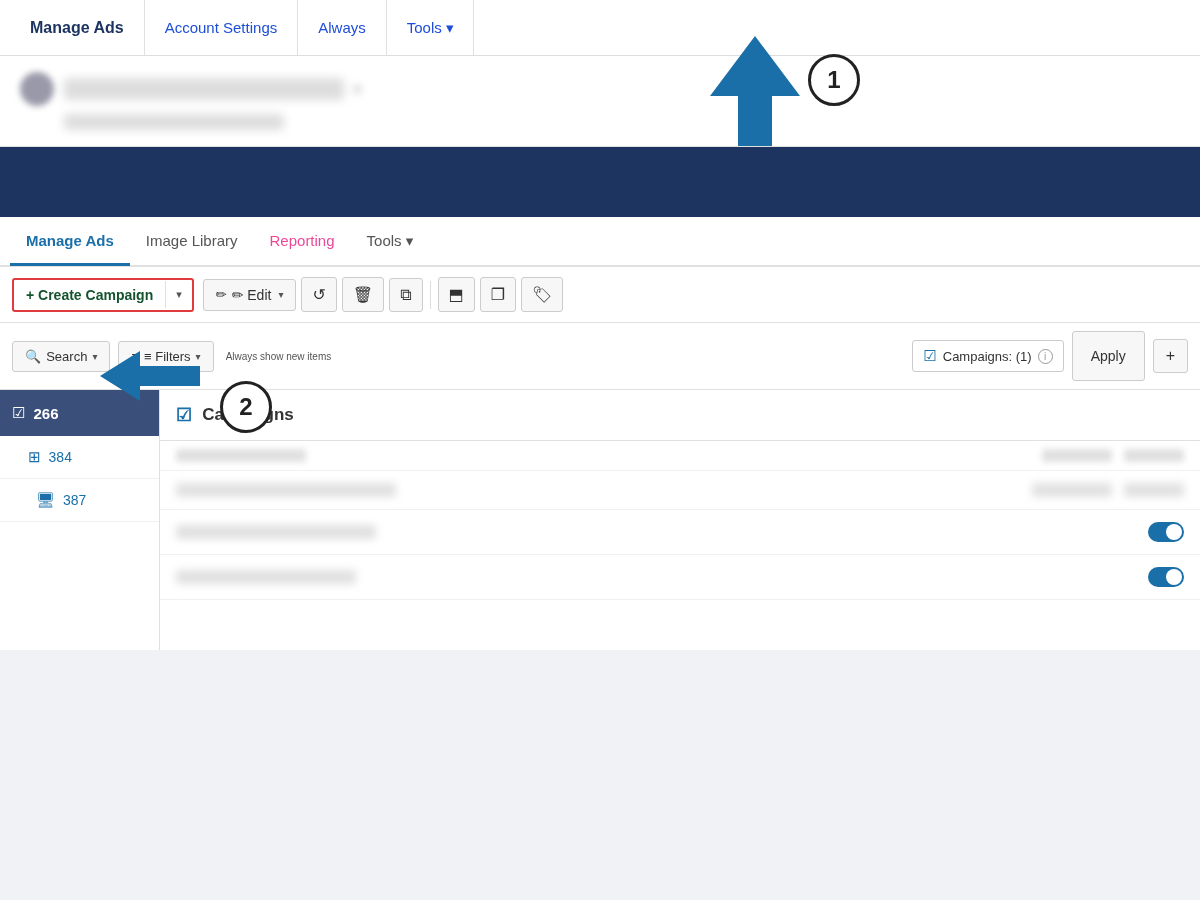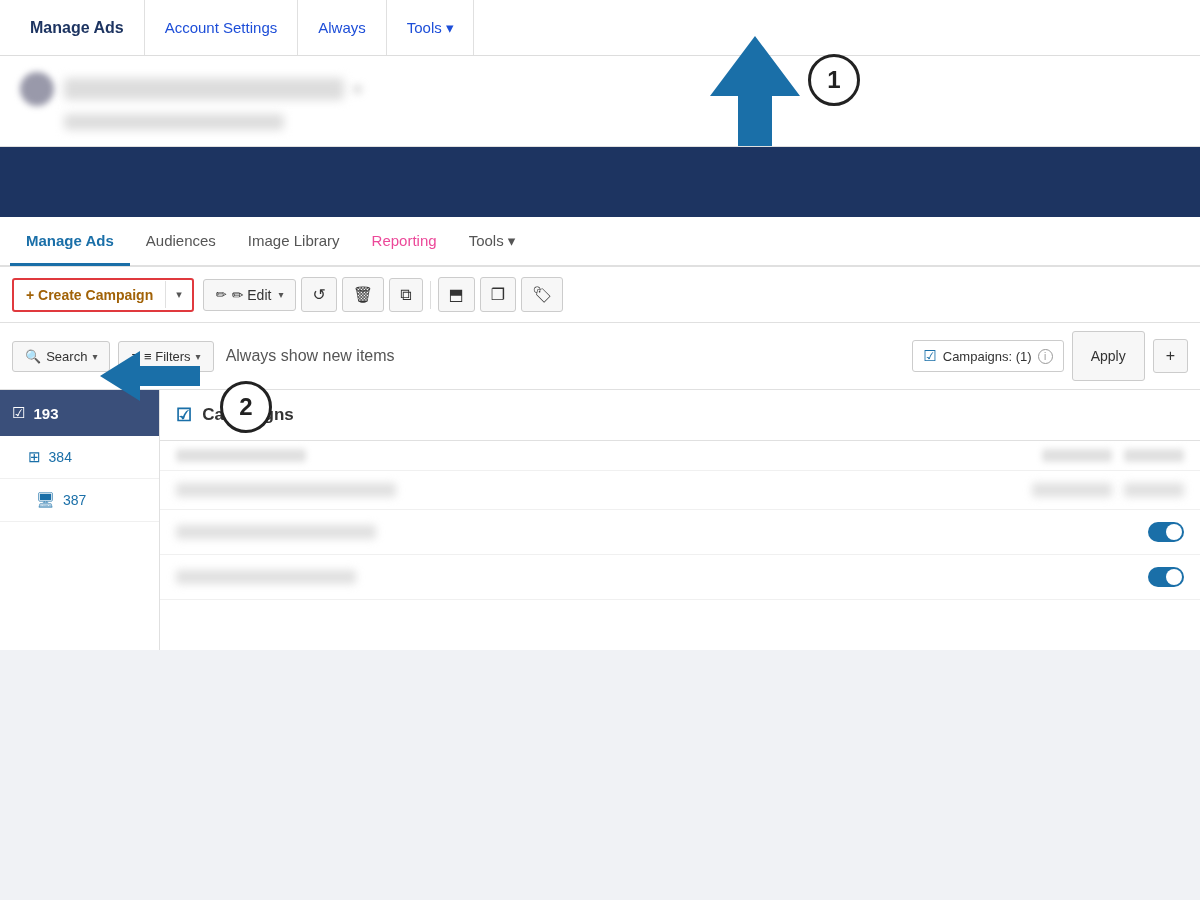--- a/index.html
+++ b/index.html
@@ -51,36 +51,33 @@
   <div style="font-size:13px; color:#888; filter:blur(5px); background:#ddd; border-radius:4px; width:220px; height:16px; margin-left:44px; margin-bottom:6px;"></div>
 </div>
 
 <div style="background:#1d3461; height:70px; width:100%;"></div>
 
 <div style="display:flex; align-items:center; background:#fff; border-bottom:2px solid #e0e0e0; padding:0 10px; height:50px;">
   <div style="padding:0 16px; height:100%; display:flex; align-items:center; color:#1a6fa8; font-size:15px; font-weight:bold; border-bottom:3px solid #1a6fa8; margin-bottom:-2px; cursor:pointer;">
     <span>Manage Ads</span>
   </div>
   <div style="padding:0 16px; height:100%; display:flex; align-items:center; color:#555; font-size:15px; cursor:pointer; border-bottom:3px solid transparent; margin-bottom:-2px;">
-    <span>Audiences</span>
-  </div>
-  <div style="padding:0 16px; height:100%; display:flex; align-items:center; color:#555; font-size:15px; cursor:pointer; border-bottom:3px solid transparent; margin-bottom:-2px;">
     <span>Image Library</span>
   </div>
   <div style="padding:0 16px; height:100%; display:flex; align-items:center; color:#ec4899; font-size:15px; cursor:pointer; border-bottom:3px solid transparent; margin-bottom:-2px;">
     <span>Reporting</span>
   </div>
   <div style="padding:0 16px; height:100%; display:flex; align-items:center; color:#555; font-size:15px; cursor:pointer; border-bottom:3px solid transparent; margin-bottom:-2px;">
     <span>Tools ▾</span>
   </div>
 </div>
 
 <div style="display:flex; align-items:center; gap:5px; background:#fff; padding:10px 12px; border-bottom:1px solid #e0e0e0;">
   <div style="display:flex; align-items:center; gap:0; border:2.5px solid #e0393e; border-radius:3px; background:#fff; cursor:pointer;">
-    <span style="padding:7px 12px; font-size:14px; font-weight:600; color:#a16207;">+ Create Campaign</span>
+    <span style="padding:7px 12px; font-size:14px; font-weight:600; color:#14532d;">+ Create Campaign</span>
     <span style="padding:7px 10px; border-left:1px solid #e0e0e0; font-size:11px; color:#555;">▾</span>
   </div>
 
   <div class="btn" style="margin-left:4px;">
     <span>✏</span>
     <span style="font-size:14px; color:#333;">✏ Edit</span>
     <span style="font-size:10px; color:#555; margin-left:2px;">▾</span>
   </div>
 
   <div class="btn btn-icon-only" style="font-size:16px;">
@@ -110,21 +107,21 @@
   <div style="display:flex; align-items:center; gap:5px; padding:7px 12px; border:1px solid #ccc; background:#f7f7f7; border-radius:3px; cursor:pointer; font-size:13px; color:#333;">
     <span style="font-size:13px;">🔍</span>
     <span>Search</span>
     <span style="font-size:10px; color:#555;">▾</span>
   </div>
   <div style="display:flex; align-items:center; gap:5px; padding:7px 12px; border:1px solid #ccc; background:#f7f7f7; border-radius:3px; cursor:pointer; font-size:13px; color:#333;">
     <span style="font-size:13px;">≡</span>
     <span style="font-size:13px;">≡ Filters</span>
     <span style="font-size:10px; color:#555;">▾</span>
   </div>
-  <div style="font-size:16px; color:#555; padding:0 4px;">
+  <div style="font-size:10px; color:#555; padding:0 4px;">
     <span>Always show new items</span>
   </div>
 
   <div style="display:flex; align-items:center; gap:6px; padding:6px 10px; border:1px solid #ccc; background:#fff; border-radius:3px; font-size:13px; color:#333; margin-left:auto;">
     <span style="color:#1a6fa8; font-size:15px;">☑</span>
     <span>Campaigns: (1)</span>
     <span style="display:inline-flex; align-items:center; justify-content:center; width:15px; height:15px; border-radius:50%; border:1px solid #999; font-size:10px; color:#999;">i</span>
   </div>
   <button style="padding:16px 18px; background:#f7f7f7; border:1px solid #ccc; border-radius:3px; cursor:pointer; font-size:14px; color:#333;">Apply</button>
   <button style="padding:7px 12px; background:#f7f7f7; border:1px solid #ccc; border-radius:3px; cursor:pointer; font-size:16px; color:#333;">+</button>
@@ -137,21 +134,21 @@
       <span>2</span>
     </div>
   </div>
 </div>
 
 <div style="display:flex; background:#fff; min-height:260px;">
 
   <div style="width:160px; background:#fff; border-right:1px solid #e0e0e0; flex-shrink:0;">
     <div style="display:flex; align-items:center; gap:8px; padding:14px 12px; cursor:pointer; background:#3a4f7a; color:#fff;">
       <span style="font-size:15px;">☑</span>
-      <span style="font-weight:bold; font-size:15px;">193</span>
+      <span style="font-weight:bold; font-size:15px;">266</span>
     </div>
     <div style="display:flex; align-items:center; gap:8px; padding:12px 12px 12px 28px; cursor:pointer; color:#1a6fa8; border-bottom:1px solid #f0f0f0;">
       <span style="font-size:15px;">⊞</span>
       <span style="font-size:14px;">384</span>
     </div>
     <div style="display:flex; align-items:center; gap:8px; padding:12px 12px 12px 36px; cursor:pointer; color:#1a6fa8; border-bottom:1px solid #f0f0f0;">
       <span style="font-size:15px;">🖥</span>
       <span style="font-size:14px;">387</span>
     </div>
   </div>

